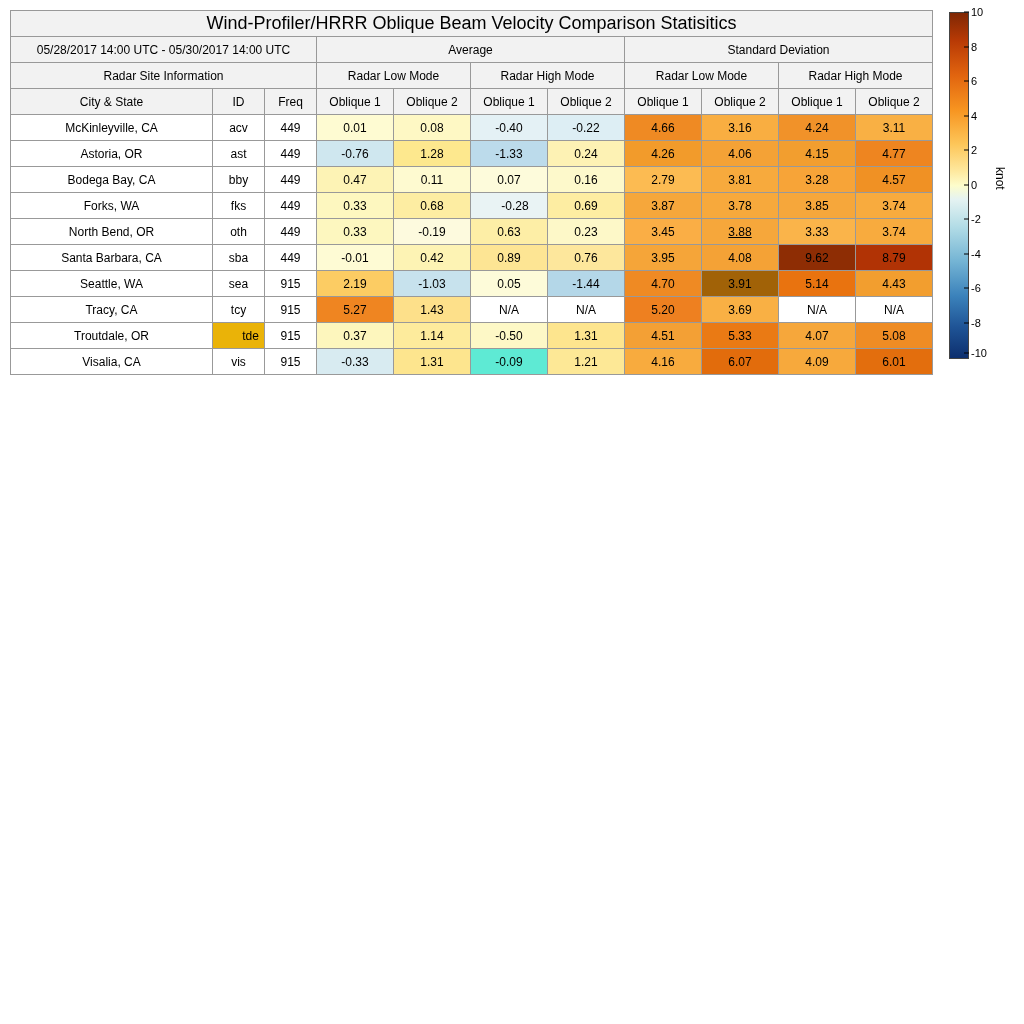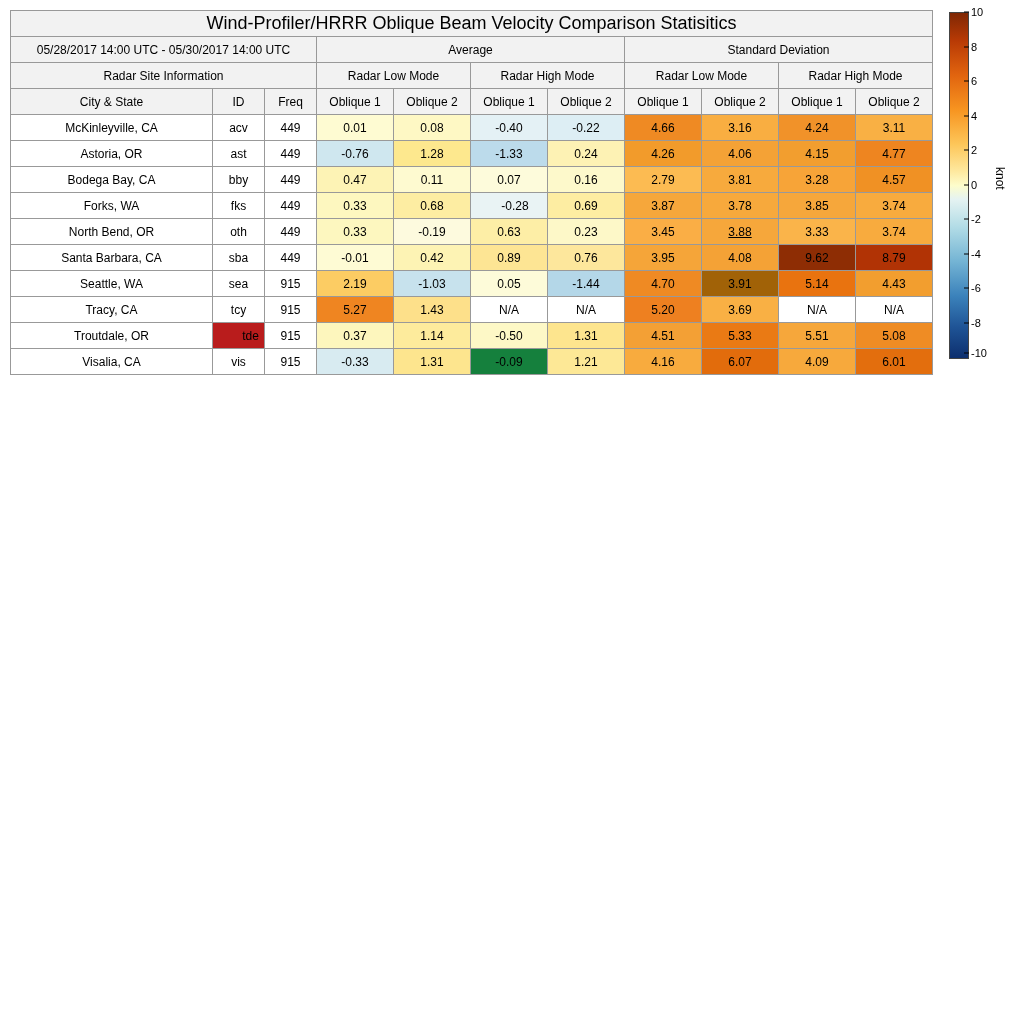--- a/index.html
+++ b/index.html
@@ -254,38 +254,38 @@
           <td class="datacell" style="background: rgb(253, 224, 138);">1.43</td>
           <td class="datacell" style="background: rgb(255, 255, 255);">N/A</td>
           <td class="datacell" style="background: rgb(255, 255, 255);">N/A</td>
           <td class="datacell" style="background: rgb(238, 128, 32);">5.20</td>
           <td class="datacell" style="background: rgb(249, 176, 68);">3.69</td>
           <td class="datacell" style="background: rgb(255, 255, 255);">N/A</td>
           <td class="datacell" style="background: rgb(255, 255, 255);">N/A</td>
         </tr>
         <tr>
           <td style="background: rgb(255, 255, 255);">Troutdale, OR</td>
-          <td style="background: #b91c1c; padding-left: 24px;">tde</td>
+          <td style="background: #eab308; padding-left: 24px;">tde</td>
           <td style="background: rgb(255, 255, 255);">915</td>
           <td class="datacell" style="background: rgb(253, 246, 189);">0.37</td>
           <td class="datacell" style="background: rgb(253, 235, 156);">1.14</td>
           <td class="datacell" style="background: rgb(253, 248, 198);">-0.50</td>
           <td class="datacell" style="background: rgb(253, 229, 142);">1.31</td>
           <td class="datacell" style="background: rgb(243, 160, 53);">4.51</td>
           <td class="datacell" style="background: rgb(234, 122, 20);">5.33</td>
-          <td class="datacell" style="background: rgb(246, 167, 59);">5.51</td>
+          <td class="datacell" style="background: rgb(246, 167, 59);">4.07</td>
           <td class="datacell" style="background: rgb(239, 140, 36);">5.08</td>
         </tr>
         <tr>
           <td style="background: rgb(255, 255, 255);">Visalia, CA</td>
           <td style="background: rgb(255, 255, 255);">vis</td>
           <td style="background: rgb(255, 255, 255);">915</td>
           <td class="datacell" style="background: rgb(216, 235, 241);">-0.33</td>
           <td class="datacell" style="background: rgb(253, 229, 142);">1.31</td>
-          <td class="datacell" style="background: #15803d; margin-left: 48px;">-0.09</td>
+          <td class="datacell" style="background: #5eead4; margin-left: 48px;">-0.09</td>
           <td class="datacell" style="background: rgb(253, 232, 150);">1.21</td>
           <td class="datacell" style="background: rgb(248, 171, 62);">4.16</td>
           <td class="datacell" style="background: rgb(226, 108, 12);">6.07</td>
           <td class="datacell" style="background: rgb(247, 169, 60);">4.09</td>
           <td class="datacell" style="background: rgb(227, 110, 13);">6.01</td>
         </tr>
       </tbody>
   </table>
 
   <div id="colorbar-wrap">

